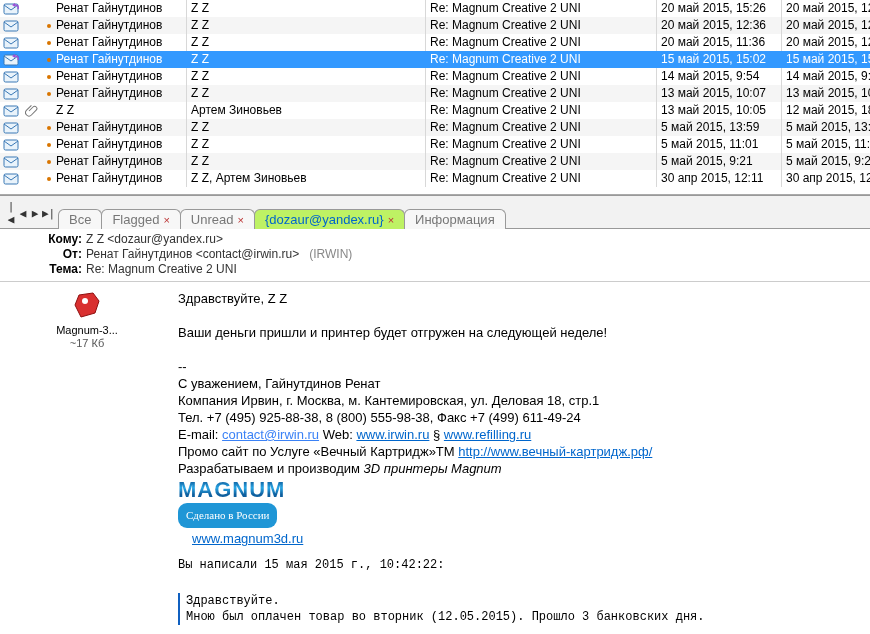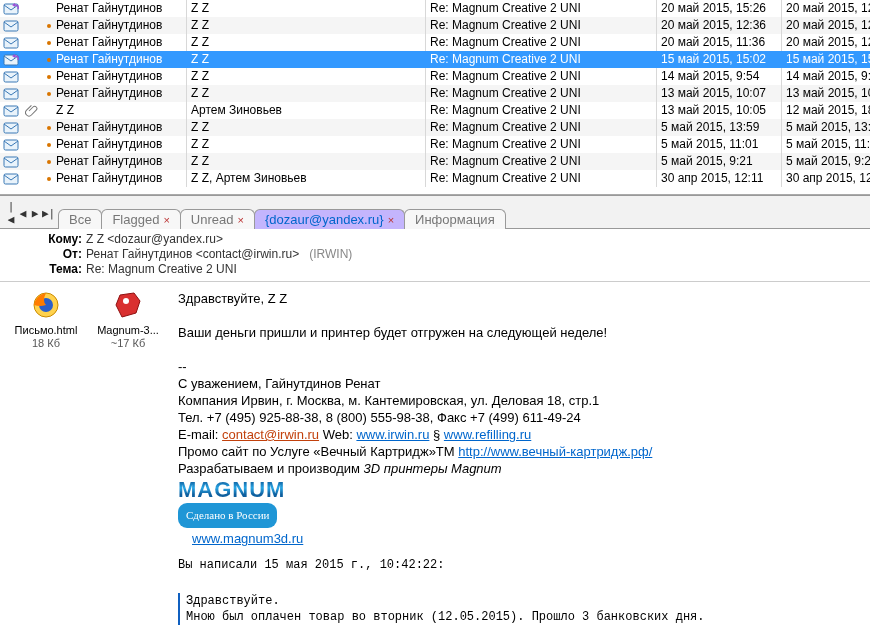--- a/index.html
+++ b/index.html
@@ -69,21 +69,21 @@
     align-items:flex-end;
     gap:0;
     flex:1;
   }
   .tab {
     position:relative;
     padding: 2px 10px 1px 10px;
     border: 1px solid #999;
     border-bottom: none;
     border-radius: 6px 6px 0 0;
-    background: #c4b5fd;
+    background: #bef264;
     margin-right: -1px;
     font-size: 13px;
     line-height: 16px;
     top:1px;
   }
   .tab.inactive { color:#777; background:#f7f7f7; }
   .tab .x { color:#bb3333; margin-left:4px; font-size:11px; }
   .tab .addr { color:#0066cc; }
 
   .headers-area {
@@ -412,45 +412,36 @@
     <div class="hdr-label">Тема:</div>
     <div class="hdr-val">Re: Magnum Creative 2 UNI</div>
   </div>
 </div>
 
 <div class="content-area">
   <div class="attach-col" id="attach-col">
       <div class="att-item">
         <div class="att-icon">
           <svg width="28" height="28">
-            <use href="#ff"></use>
-          </svg>
-        </div>
-        <div class="att-name">Письмо.html</div>
-        <div class="att-size">18 Кб</div>
-      </div>
-      <div class="att-item">
-        <div class="att-icon">
-          <svg width="28" height="28">
             <use href="#piece"></use>
           </svg>
         </div>
         <div class="att-name">Magnum-3...</div>
         <div class="att-size">~17 Кб</div>
       </div>
     </div>
   <div class="body-col">
     <p>Здравствуйте, Z Z</p>
     <p>Ваши деньги пришли и принтер будет отгружен на следующей неделе!</p>
     <div class="tight">--</div>
     <div class="tight">С уважением, Гайнутдинов Ренат</div>
     <div class="tight">Компания Ирвин, г. Москва, м. Кантемировская, ул. Деловая 18, стр.1</div>
     <div class="tight">Тел. +7 (495) 925-88-38, 8 (800) 555-98-38, Факс +7 (499) 611-49-24</div>
     <div class="tight">
-      <span>E-mail: </span><a style="color:#c2410c">contact@irwin.ru</a><span> Web: </span><a>www.irwin.ru</a><span> § </span><a>www.refilling.ru</a>
+      <span>E-mail: </span><a style="color:#3b82f6">contact@irwin.ru</a><span> Web: </span><a>www.irwin.ru</a><span> § </span><a>www.refilling.ru</a>
     </div>
     <div class="tight">
       <span>Промо сайт по Услуге «Вечный Картридж»ТМ </span><a>http://www.вечный-картридж.рф/</a>
     </div>
     <div class="tight">
       <span>Разрабатываем и производим </span><span class="sig-italic">3D принтеры Magnum</span>
     </div>
     <div style="margin-top:4px">
       <span class="magnum-logo">MAGNUM</span><br>
       <span class="magnum-badge">Сделано в России</span>

